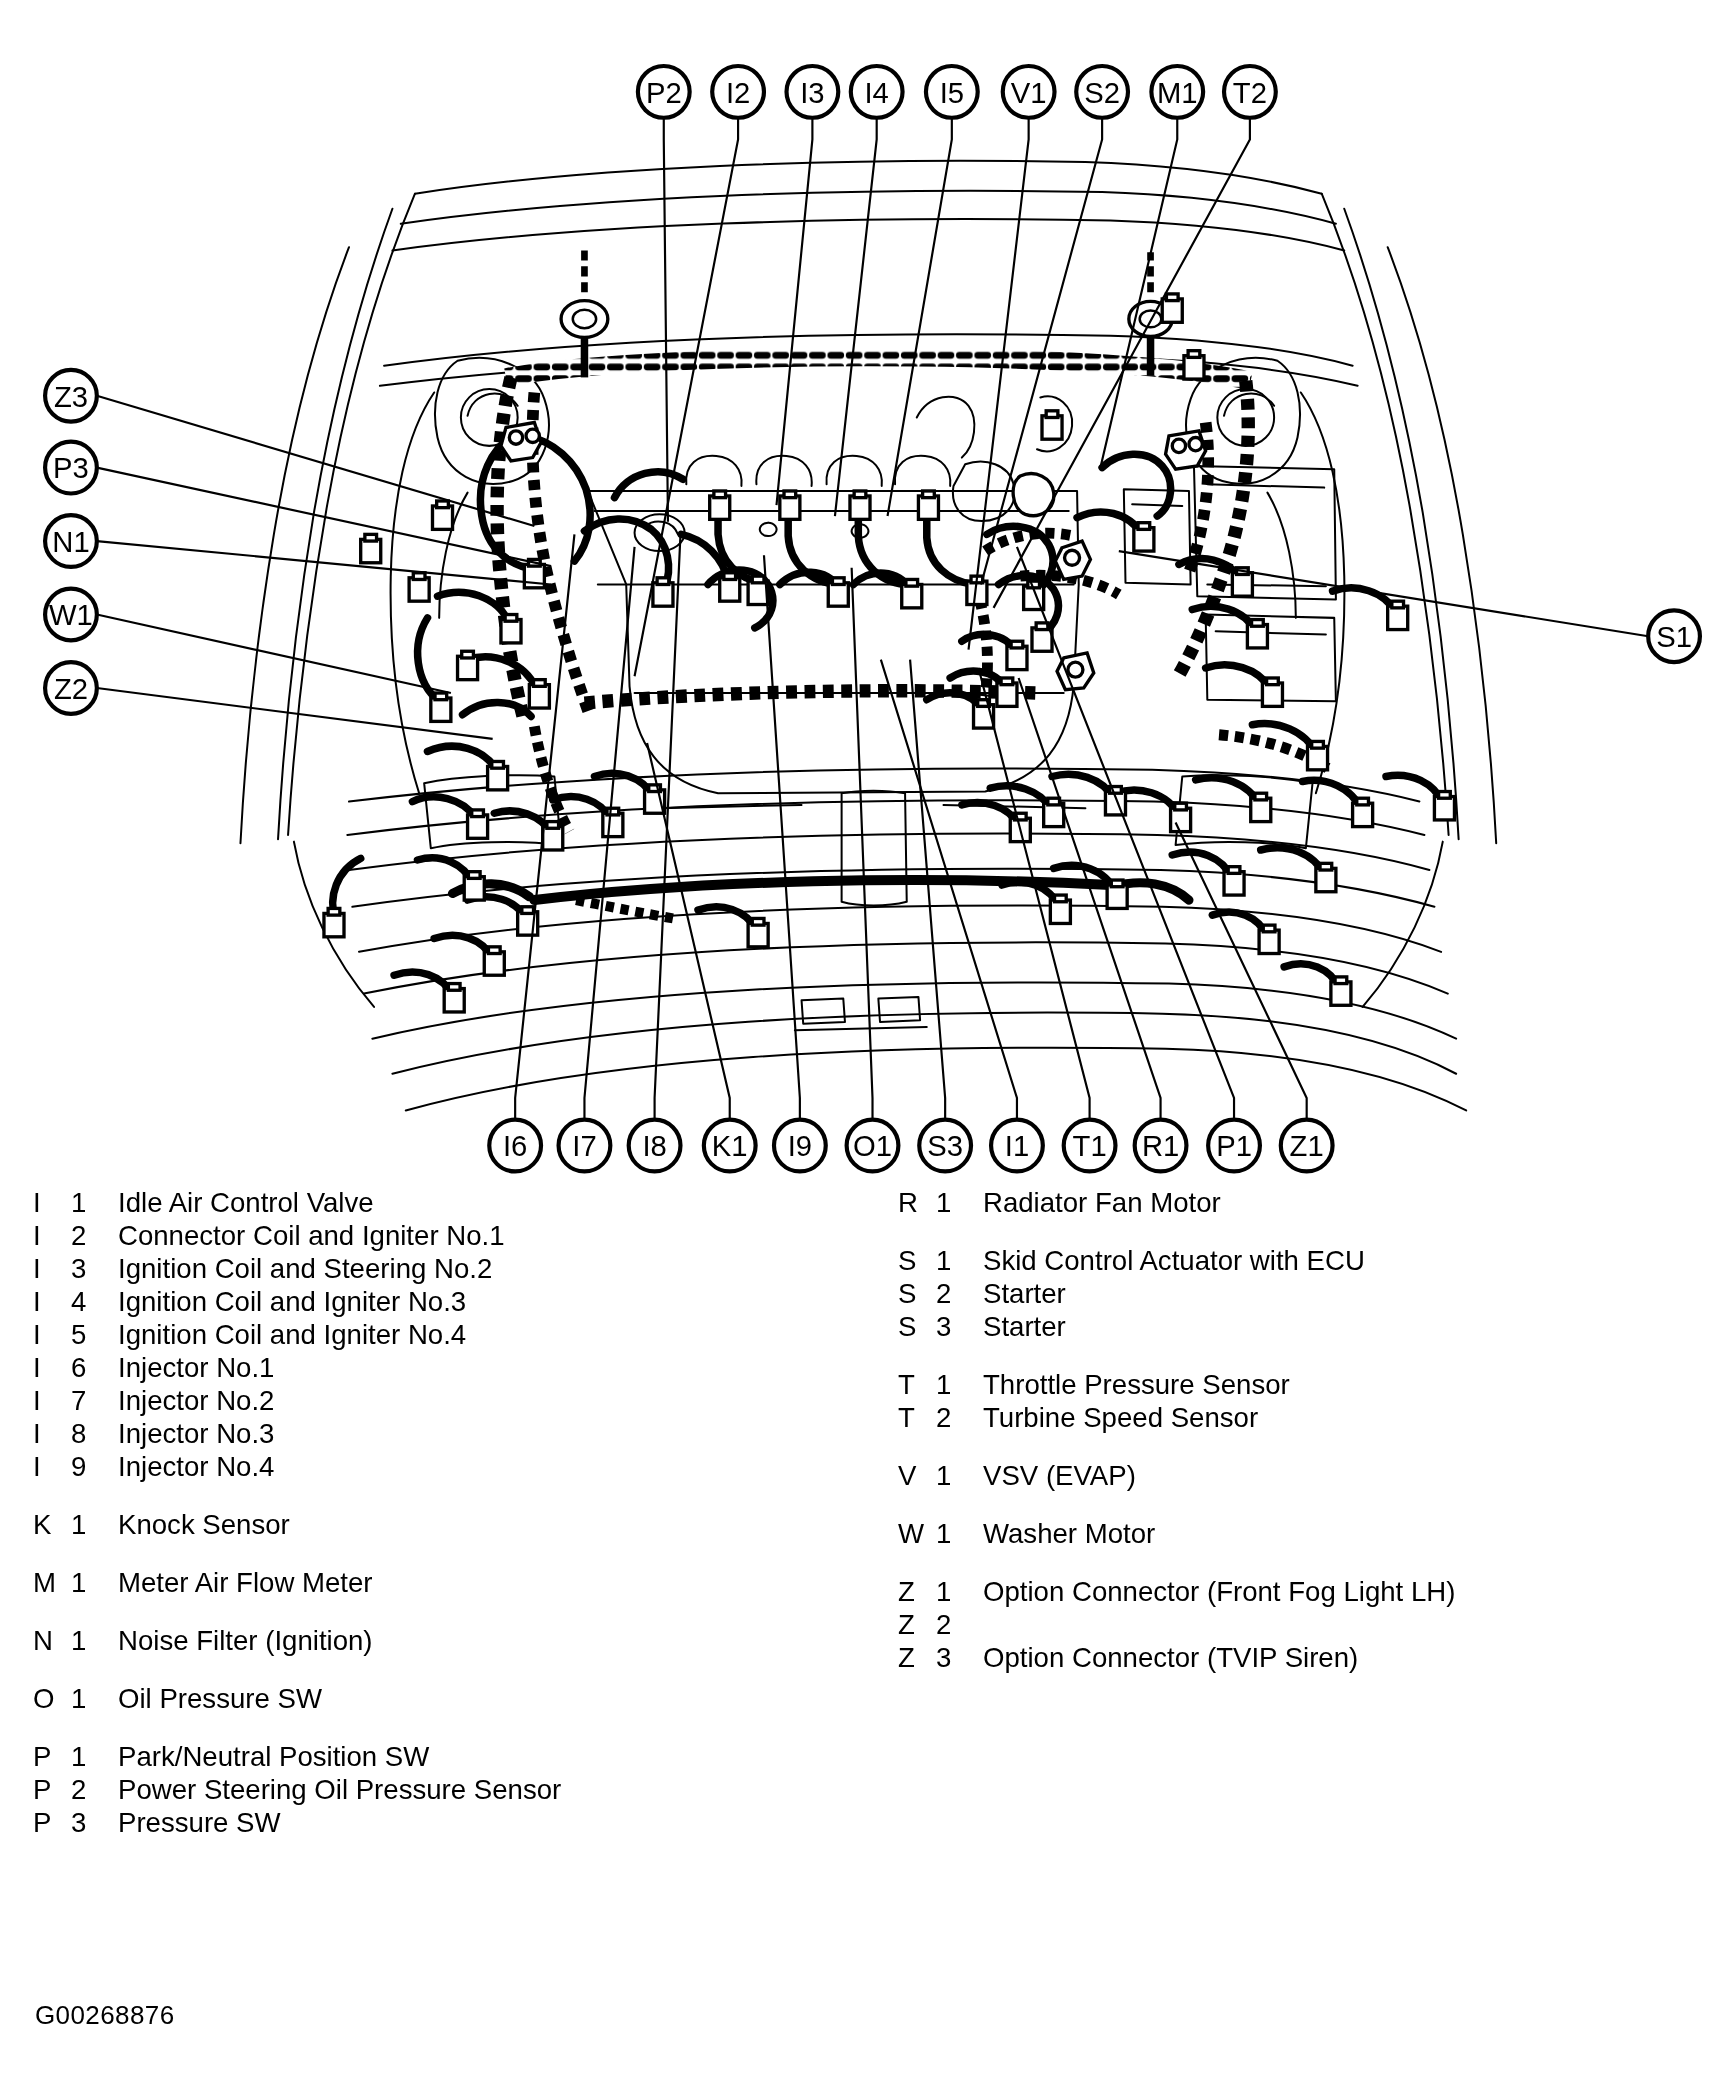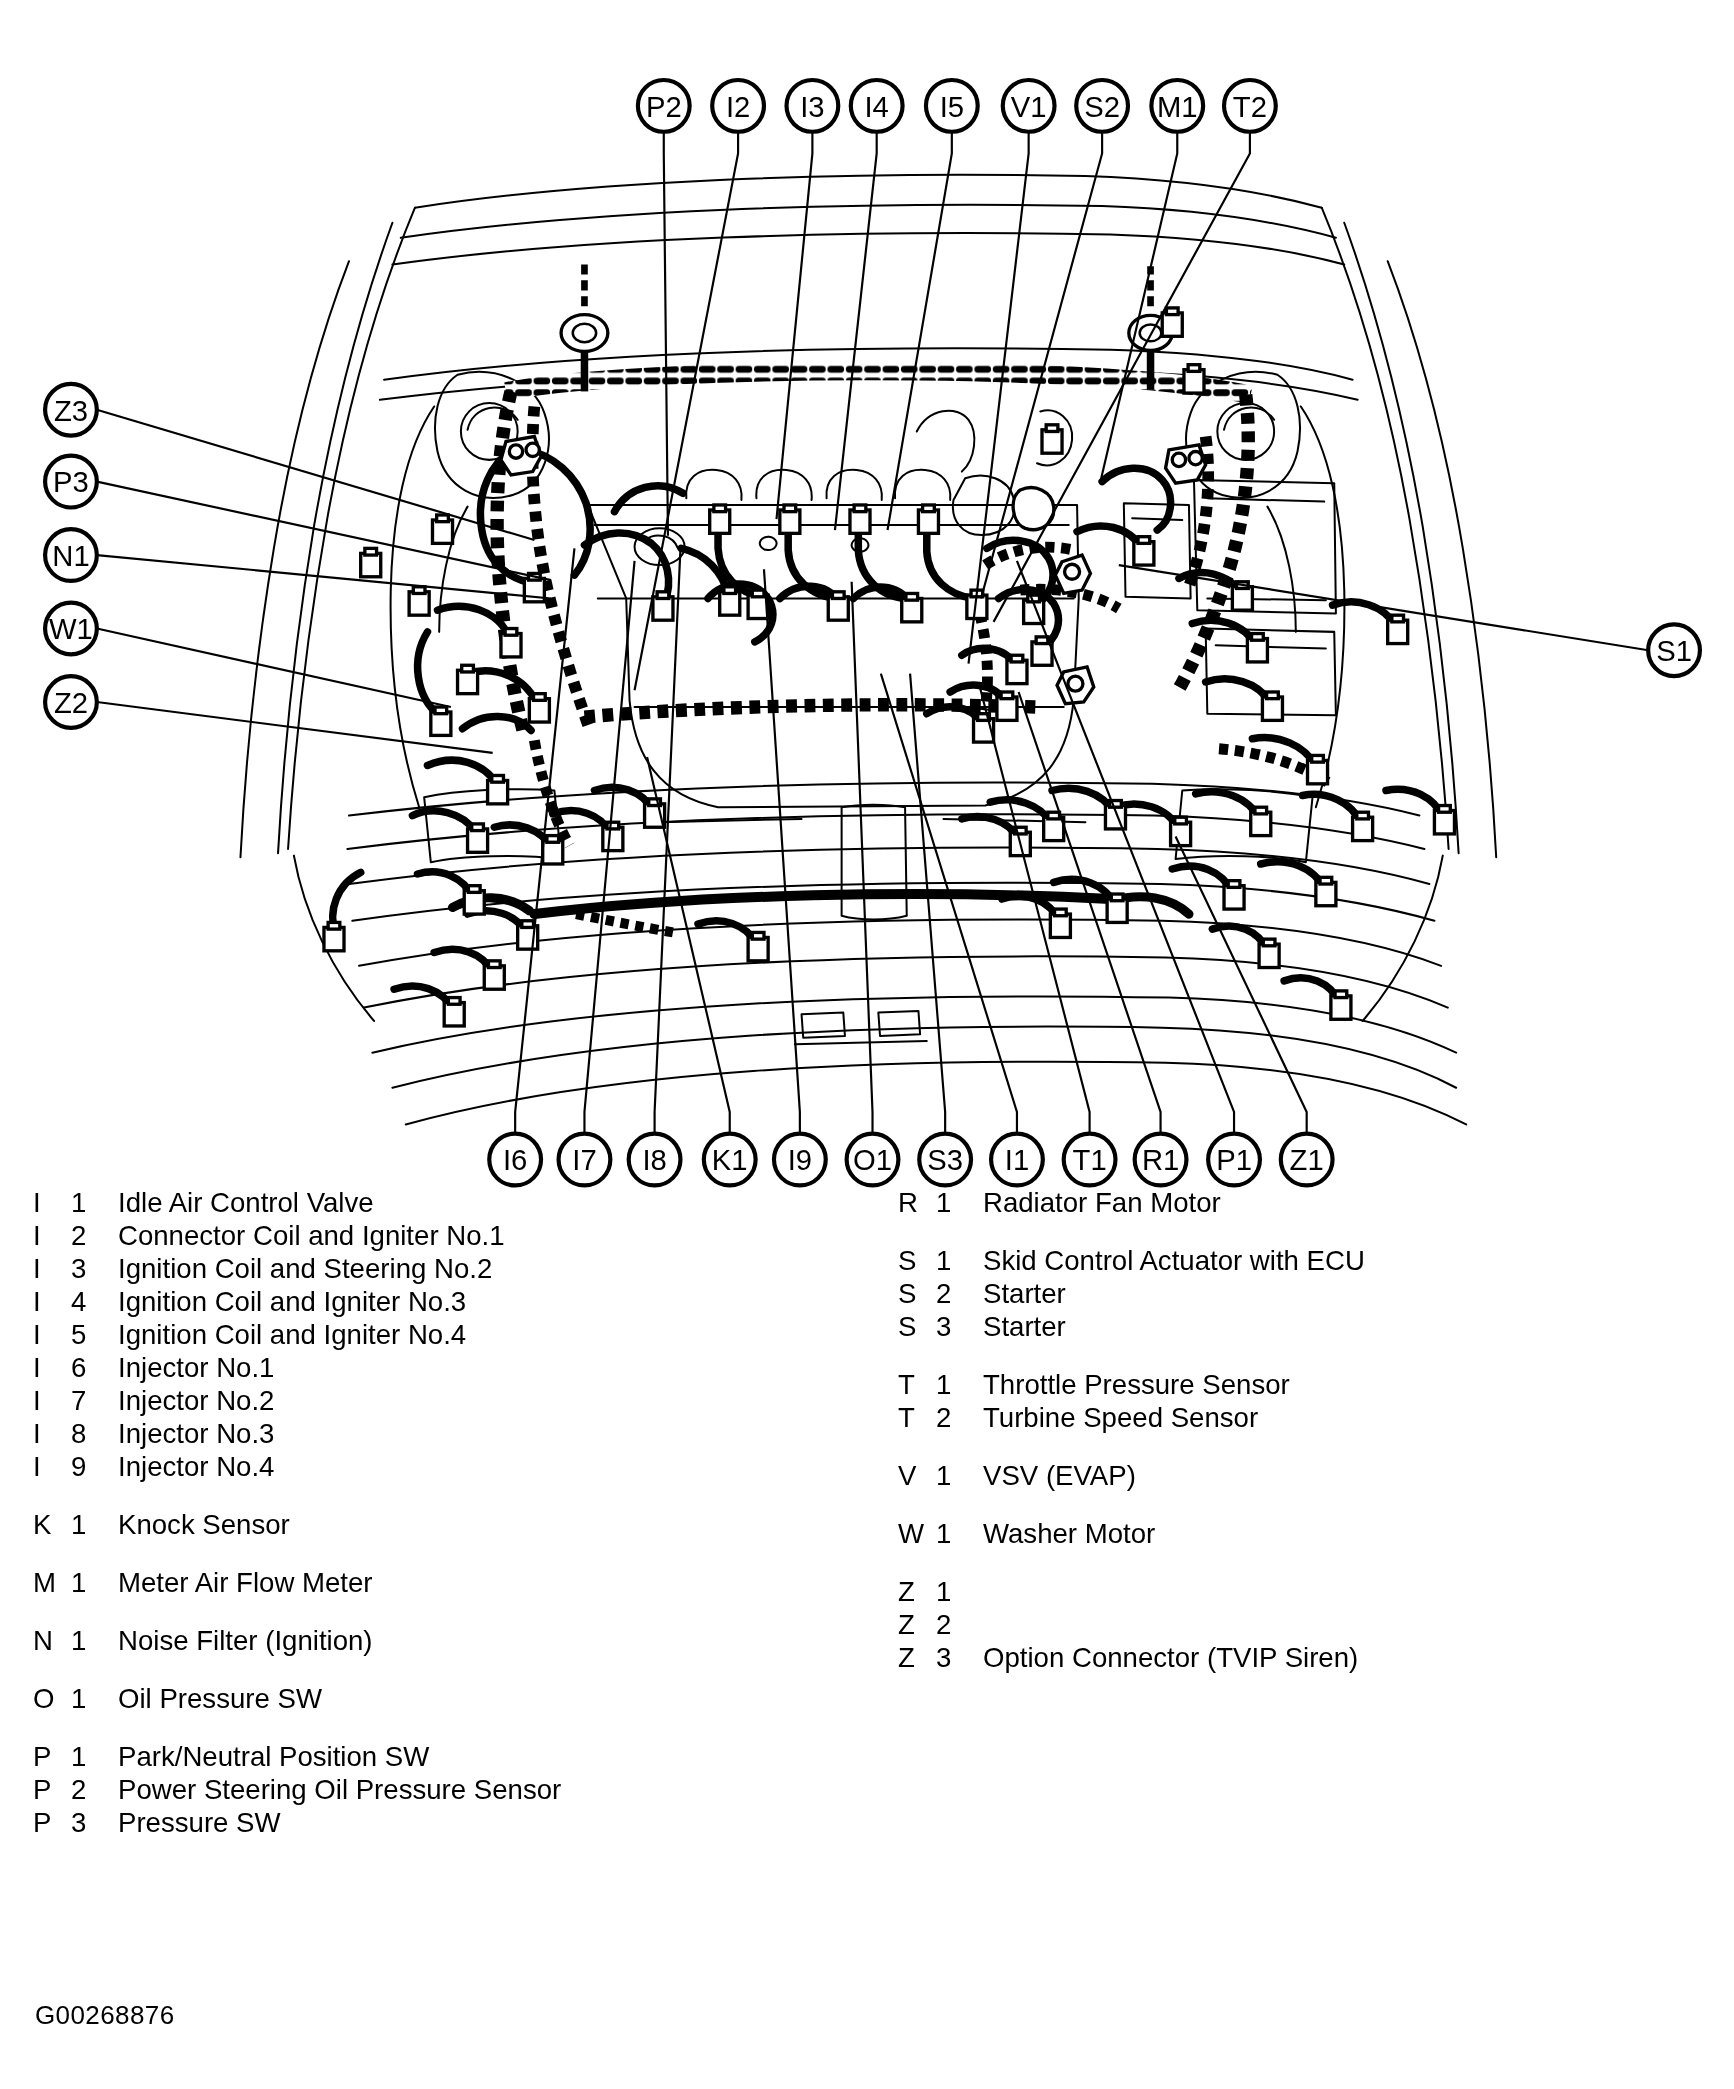--- a/index.html
+++ b/index.html
@@ -24,21 +24,20 @@
     height: 2090px;
   }
 
   
   #diagram-area {
     position: absolute;
     left: 0;
     top: 0;
     width: 1735px;
     height: 1194px;
-    margin-top: 14px;
   }
   #diagram-svg {
     display: block;
     width: 1735px;
     height: 1194px;
   }
 
   .callout-circle-text {
     font-family: "Liberation Sans", sans-serif;
     font-size: 35px;
@@ -659,20 +658,21 @@
           <div class="legend-row">
             <span class="legend-letter">W</span>
             <span class="legend-number">1</span>
             <span class="legend-label">Washer Motor</span>
           </div>
         </div>
         <div class="legend-group">
           <div class="legend-row">
             <span class="legend-letter">Z</span>
             <span class="legend-number">1</span>
+            <span class="legend-label">Option Connector (Front Fog Light LH)</span>
           </div>
           <div class="legend-row">
             <span class="legend-letter">Z</span>
             <span class="legend-number">2</span>
           </div>
           <div class="legend-row">
             <span class="legend-letter">Z</span>
             <span class="legend-number">3</span>
             <span class="legend-label">Option Connector (TVIP Siren)</span>
           </div>

